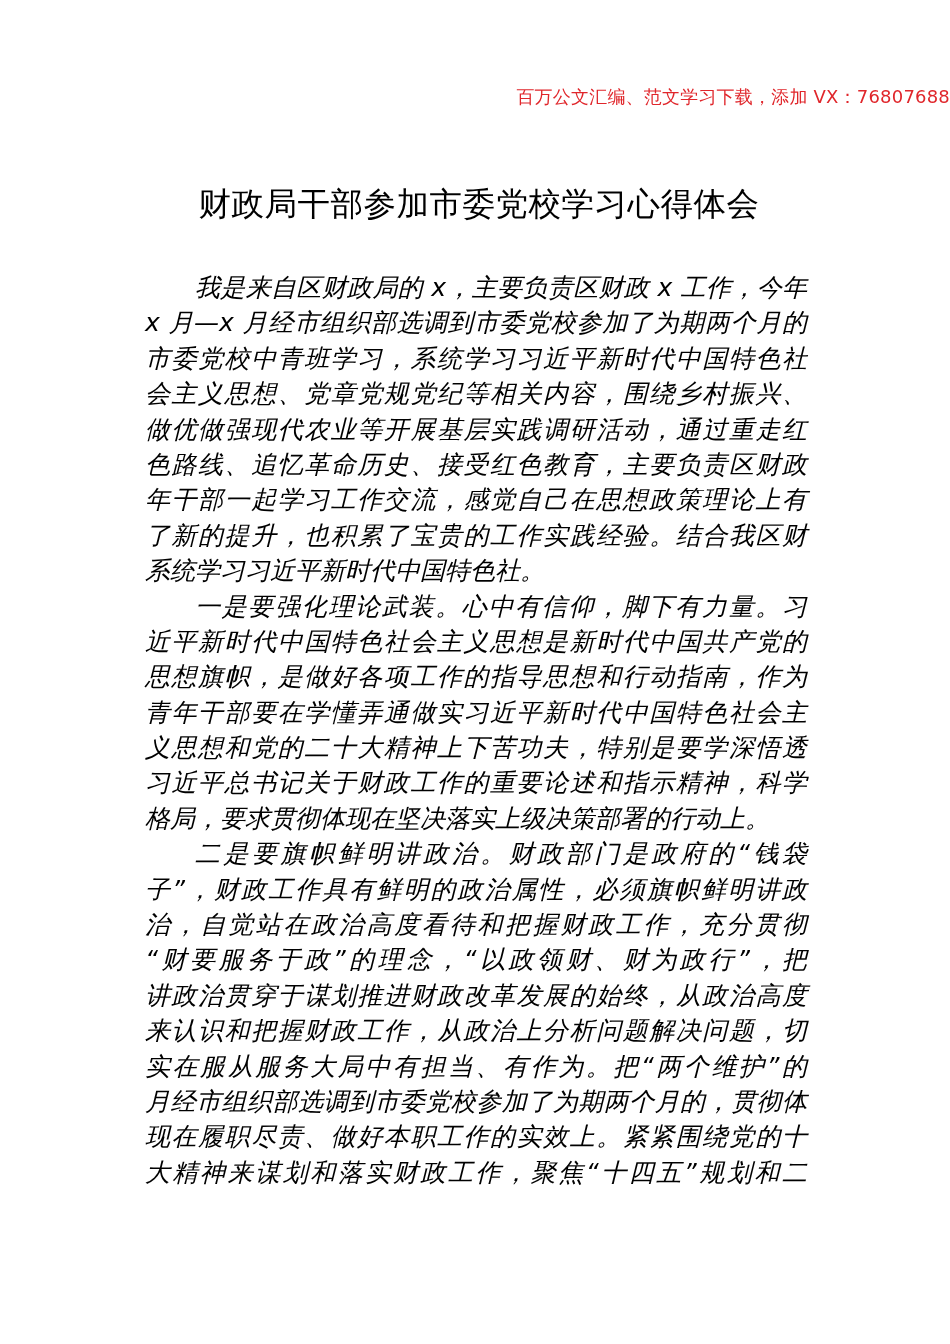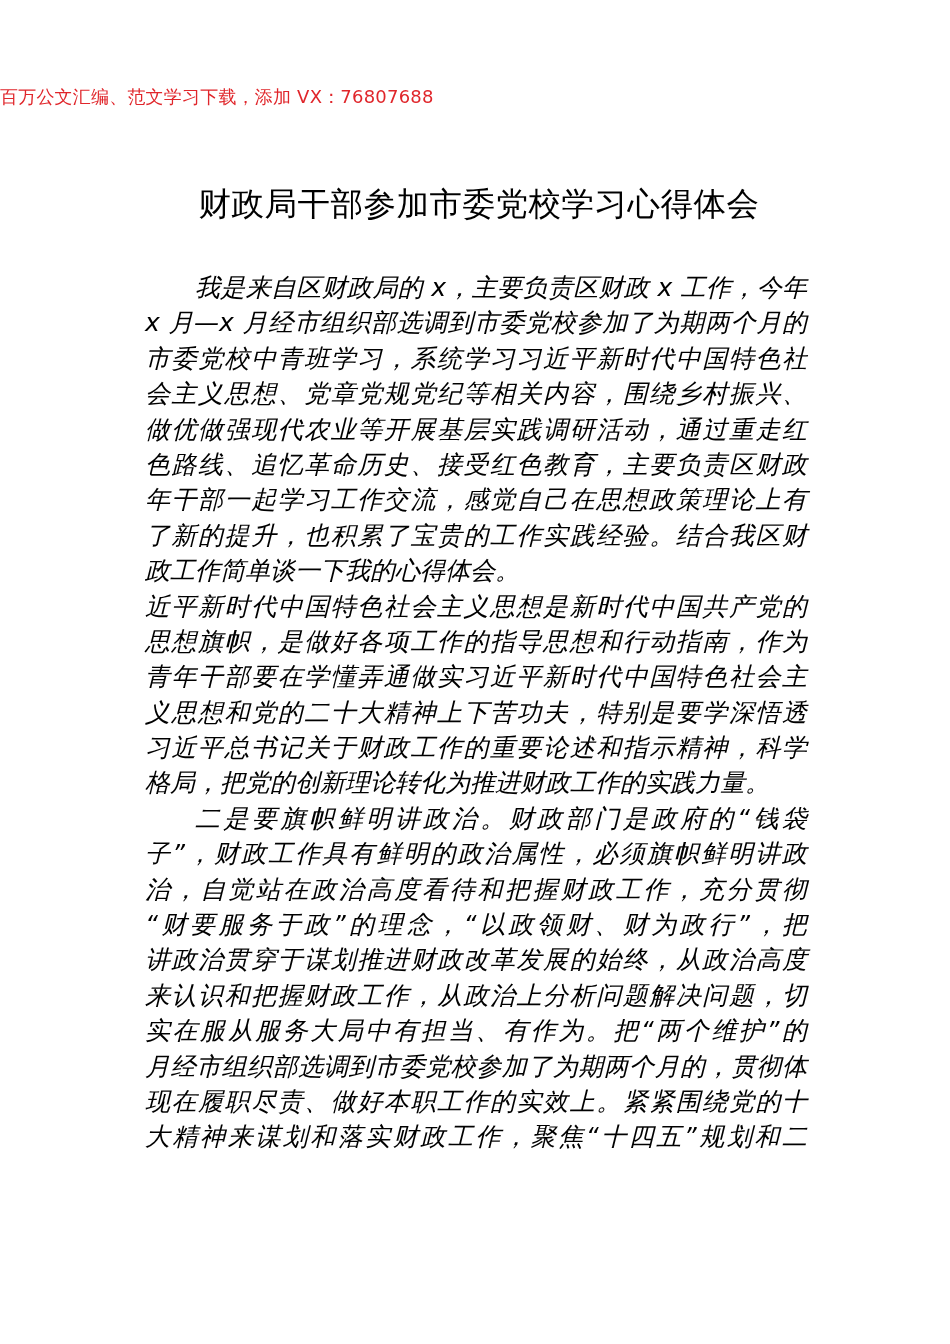--- a/index.html
+++ b/index.html
@@ -13,21 +13,21 @@
       position: relative;
       overflow: hidden;
       font-family: "DejaVu Sans", "Liberation Sans", sans-serif;
       color: #000000;
     }
     .header-banner {
       position: absolute;
       top: 84px;
       left: 0;
       width: 950px;
-      text-align: left;
+      text-align: right;
       font-size: 18px;
       line-height: 26px;
       color: #e0262b;
       letter-spacing: 0.2px;
     }
     .doc-title {
       position: absolute;
       top: 178px;
       left: 0;
       width: 950px;
@@ -74,30 +74,31 @@
 
   <div>
     <span class="line indent">我是来自区财政局的 x，主要负责区财政 x 工作，今年</span>
     <span class="line">x 月—x 月经市组织部选调到市委党校参加了为期两个月的</span>
     <span class="line">市委党校中青班学习，系统学习习近平新时代中国特色社</span>
     <span class="line">会主义思想、党章党规党纪等相关内容，围绕乡村振兴、</span>
     <span class="line">做优做强现代农业等开展基层实践调研活动，通过重走红</span>
     <span class="line">色路线、追忆革命历史、接受红色教育，主要负责区财政</span>
     <span class="line">年干部一起学习工作交流，感觉自己在思想政策理论上有</span>
     <span class="line">了新的提升，也积累了宝贵的工作实践经验。结合我区财</span>
-    <span class="line last">政工作简单谈一下我的心得体会。</span>
+    <span class="line last">系统学习习近平新时代中国特色社。</span>
   </div>
 
   <div>
+    <span class="line indent">一是要强化理论武装。心中有信仰，脚下有力量。习</span>
     <span class="line">近平新时代中国特色社会主义思想是新时代中国共产党的</span>
     <span class="line">思想旗帜，是做好各项工作的指导思想和行动指南，作为</span>
     <span class="line">青年干部要在学懂弄通做实习近平新时代中国特色社会主</span>
     <span class="line">义思想和党的二十大精神上下苦功夫，特别是要学深悟透</span>
     <span class="line">习近平总书记关于财政工作的重要论述和指示精神，科学</span>
-    <span class="line last">格局，把党的创新理论转化为推进财政工作的实践力量。</span>
+    <span class="line last">格局，要求贯彻体现在坚决落实上级决策部署的行动上。</span>
   </div>
 
   <div>
     <span class="line indent">二是要旗帜鲜明讲政治。财政部门是政府的“钱袋</span>
     <span class="line">子”，财政工作具有鲜明的政治属性，必须旗帜鲜明讲政</span>
     <span class="line">治，自觉站在政治高度看待和把握财政工作，充分贯彻</span>
     <span class="line">“财要服务于政”的理念，“以政领财、财为政行”，把</span>
     <span class="line">讲政治贯穿于谋划推进财政改革发展的始终，从政治高度</span>
     <span class="line">来认识和把握财政工作，从政治上分析问题解决问题，切</span>
     <span class="line">实在服从服务大局中有担当、有作为。把“两个维护”的</span>

